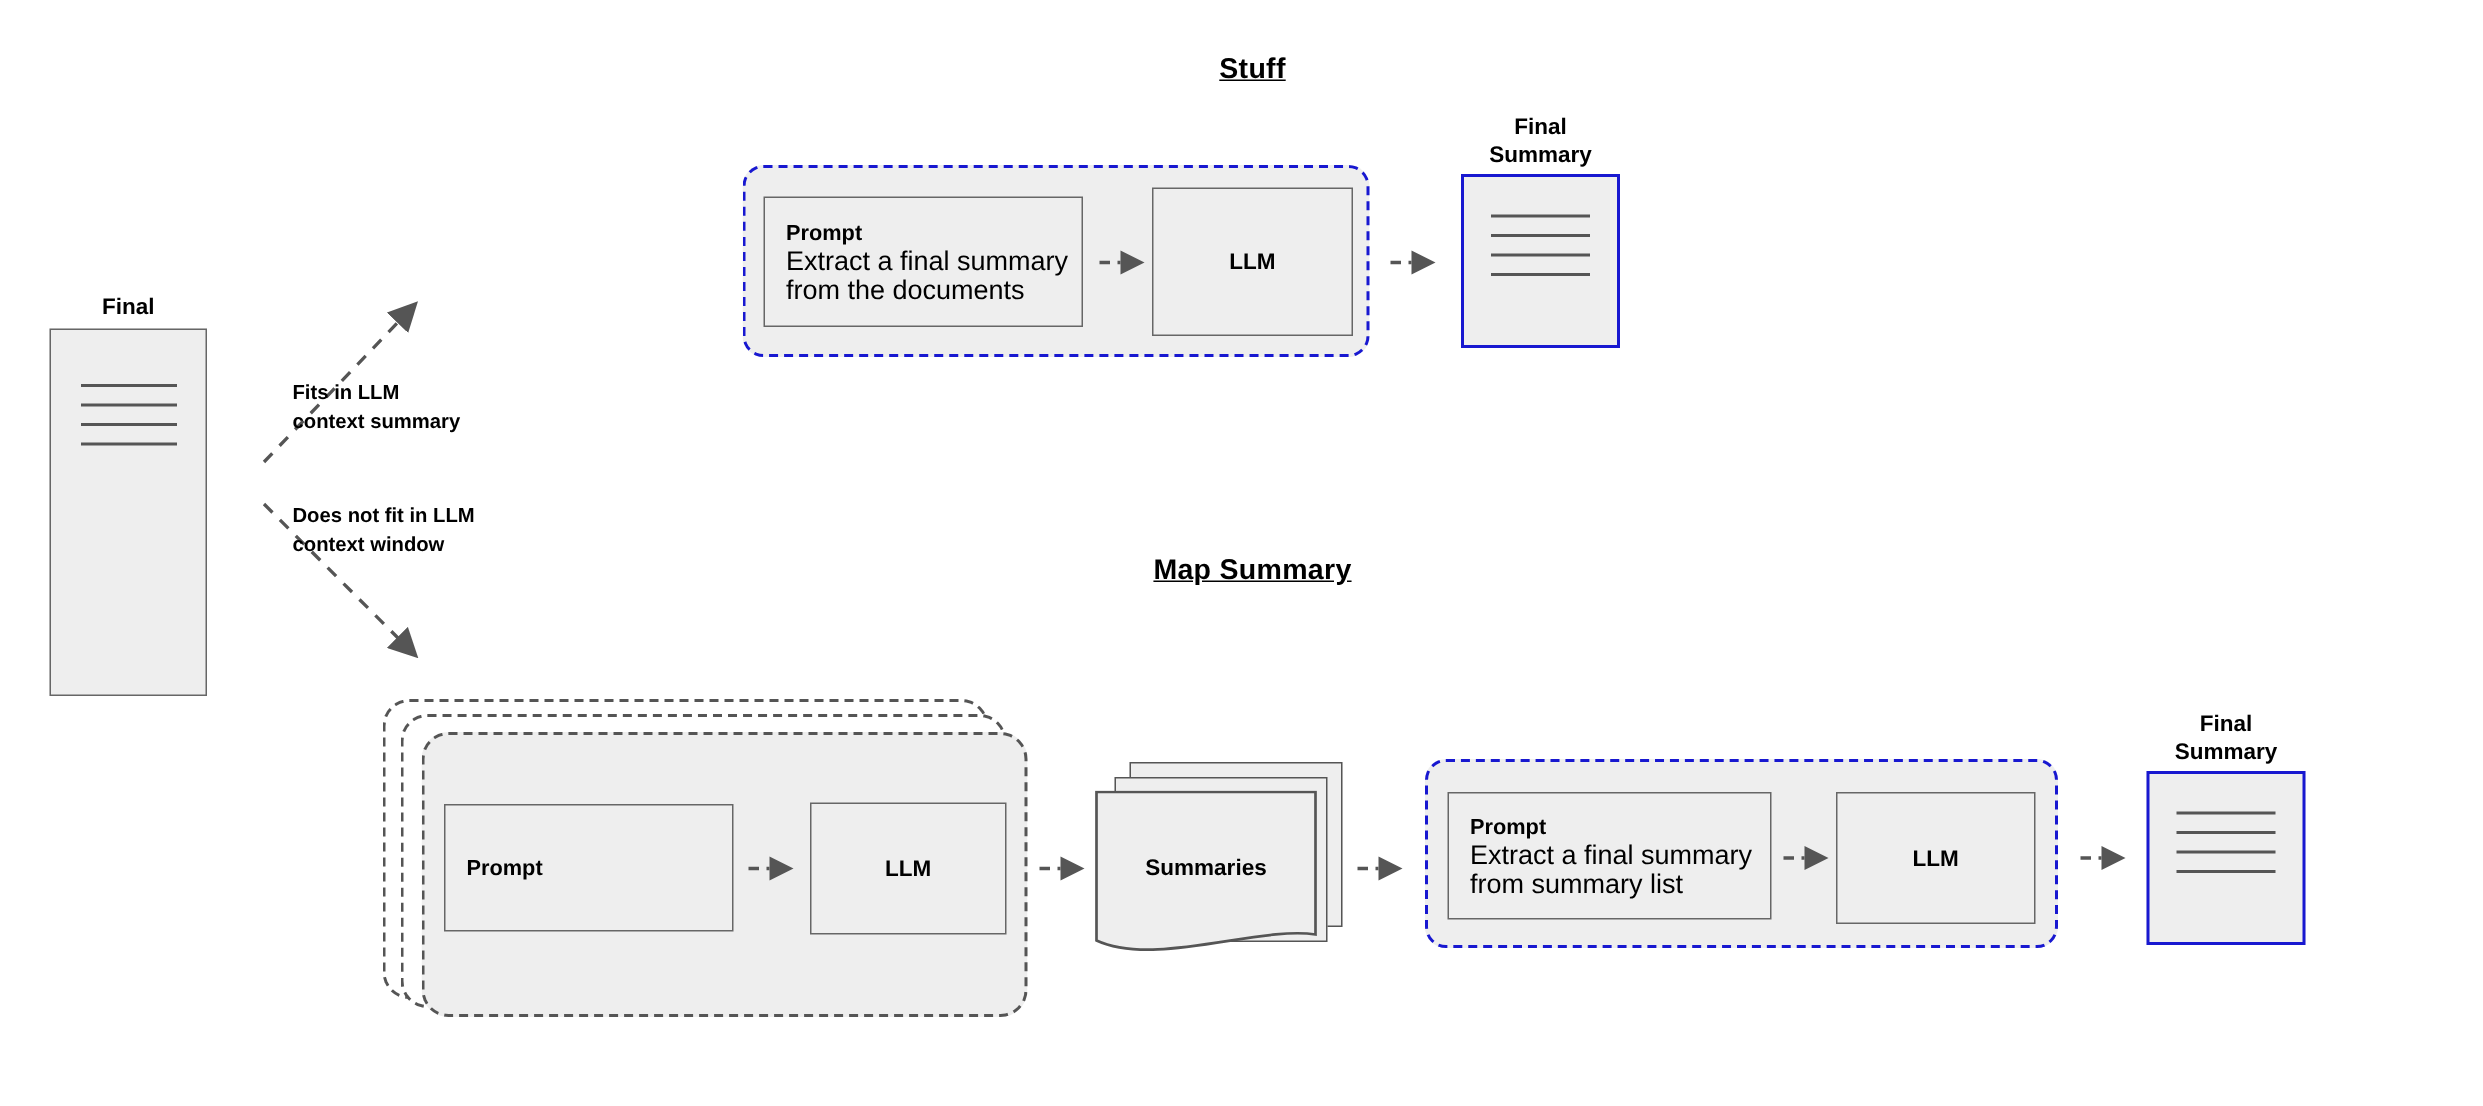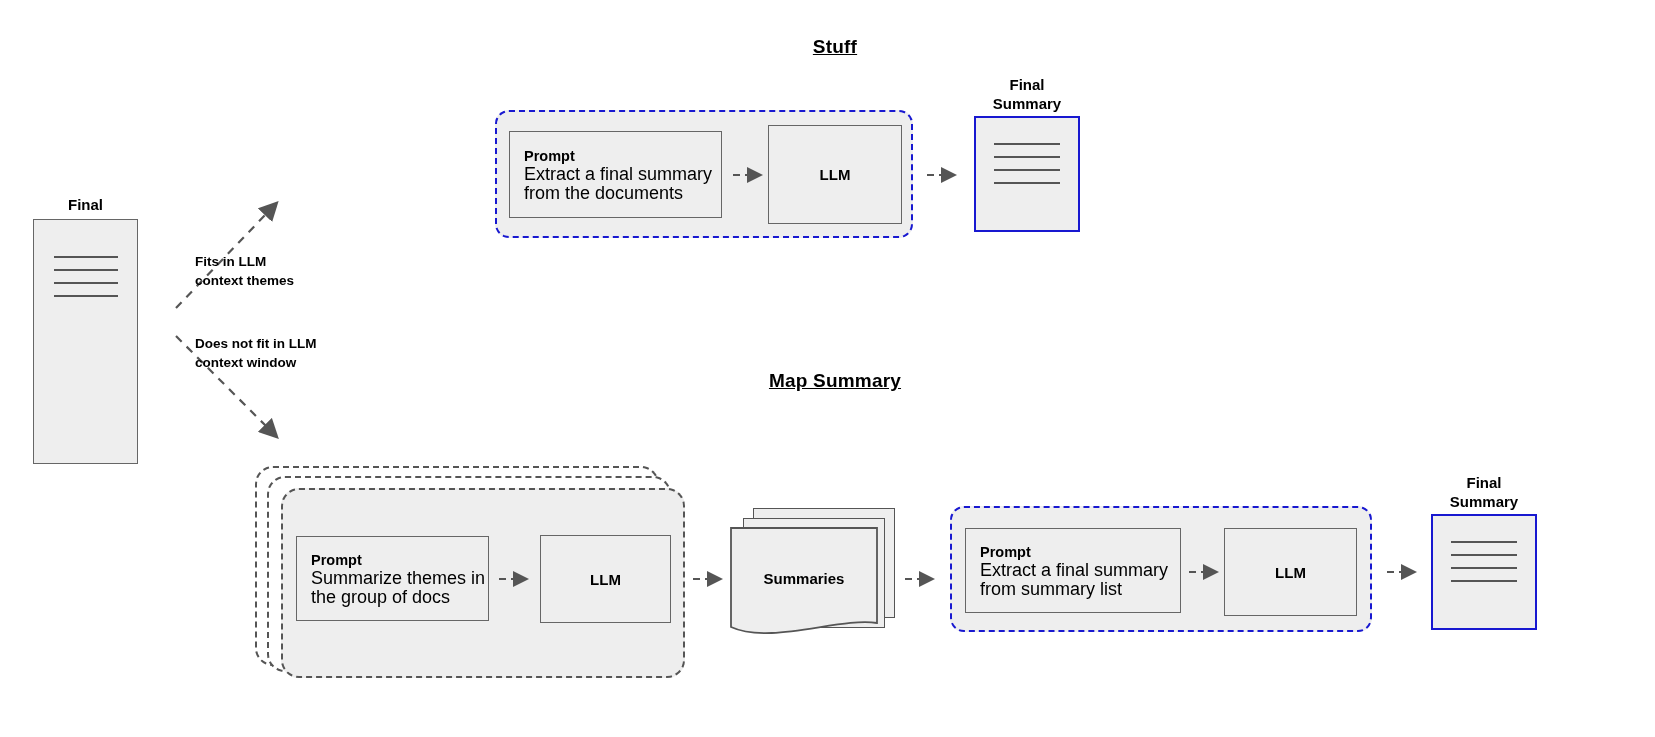--- a/index.html
+++ b/index.html
@@ -141,21 +141,21 @@
     </defs>
     <line x1="8" y1="118" x2="100" y2="22" stroke="#555555" stroke-width="2.2" stroke-dasharray="8,7" marker-end="url(#ah)"></line>
   </svg>
 
   <svg class="abs arrow" style="left:168px; top:330px;" width="125" height="120" viewBox="0 0 125 120">
     <line x1="8" y1="6" x2="100" y2="98" stroke="#555555" stroke-width="2.2" stroke-dasharray="8,7" marker-end="url(#ah)"></line>
   </svg>
 
   <div class="abs edge-label" style="left:195px; top:252px; width:300px; text-align:left;">
     <span style="white-space:pre-line;">Fits in LLM
-context themes</span>
+context summary</span>
   </div>
 
   <div class="abs edge-label" style="left:195px; top:334px; width:320px; text-align:left;">
     <span style="white-space:pre-line;">Does not fit in LLM
 context window</span>
   </div>
 
   <div class="abs section-title" style="left:735px; top:36px; width:200px;">Stuff</div>
 
   <div class="abs group-blue" style="left:495px; top:110px; width:418px; height:128px;"></div>
@@ -195,22 +195,20 @@
   </div>
 
   <div class="abs section-title" style="left:735px; top:370px; width:200px;">Map Summary</div>
 
   <div class="abs group-gray ghost" style="left:255px; top:466px; width:404px; height:200px;"></div>
   <div class="abs group-gray ghost" style="left:267px; top:476px; width:404px; height:196px;"></div>
   <div class="abs group-gray" style="left:281px; top:488px; width:404px; height:190px;"></div>
 
   <div class="abs node prompt" style="left:296px; top:536px; width:193px; height:85px;">
     <div class="ptitle">Prompt</div>
-    <div class="pbody">Summarize themes in
-the group of docs</div>
   </div>
 
   <svg class="abs arrow" style="left:497px; top:568px;" width="36" height="22" viewBox="0 0 36 22">
     <line x1="2" y1="11" x2="16" y2="11" stroke="#555555" stroke-width="2.2" stroke-dasharray="7,5"></line>
     <path d="M16,3 L32,11 L16,19 z" fill="#555555"></path>
   </svg>
 
   <div class="abs node llm" style="left:540px; top:535px; width:131px; height:88px;">
     <div class="llm-label">LLM</div>
   </div>

